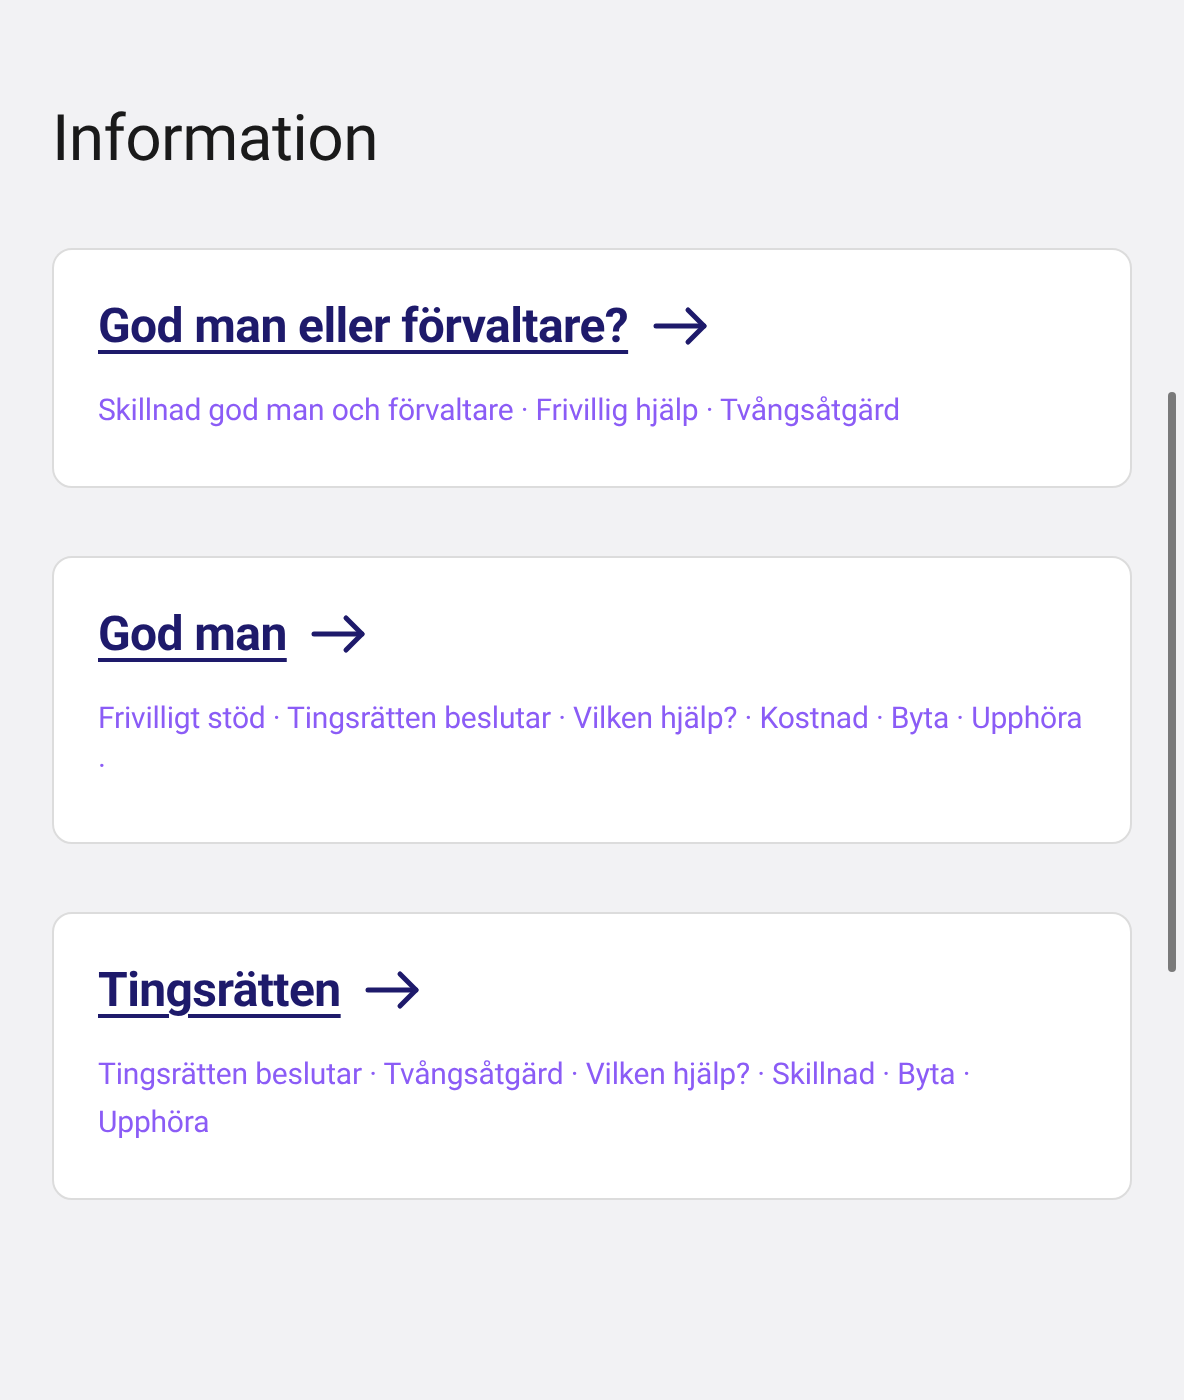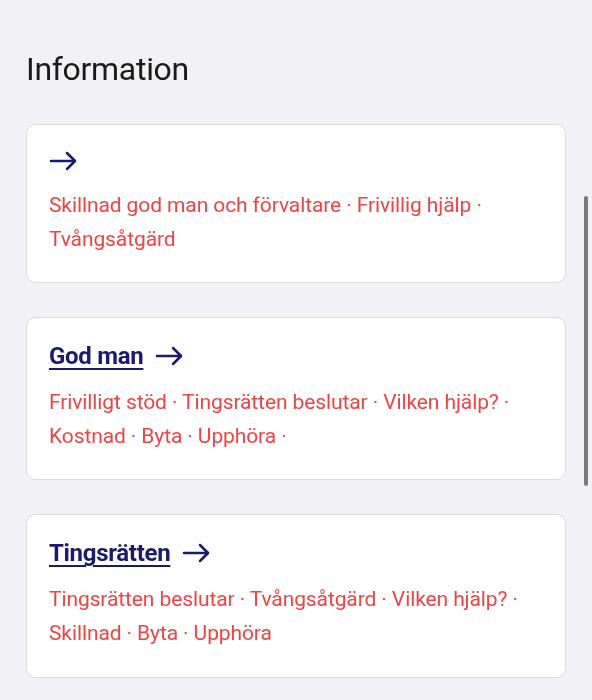--- a/index.html
+++ b/index.html
@@ -51,22 +51,22 @@
     .arrow-icon {
       width: 30px;
       height: 24px;
       flex-shrink: 0;
     }
     .arrow-icon svg {
       width: 100%;
       height: 100%;
     }
     .card-tags {
-      font-size: 21px;
-      color: #ef4444;
+      font-size: 15px;
+      color: #8b5cf6;
       line-height: 1.6;
       letter-spacing: -0.1px;
     }
     .scrollbar {
       position: absolute;
       right: 4px;
       top: 196px;
       width: 4px;
       height: 290px;
       background-color: #7a7a7a;
@@ -74,20 +74,21 @@
     }
   </style>
 </head>
 <body>
 
 <div class="container">
   <h1 class="page-title">Information</h1>
 
   <div class="card">
     <div class="card-header">
+      <a class="card-title">God man eller förvaltare?</a>
       <span class="arrow-icon">
         <svg viewBox="0 0 30 24" fill="none" stroke="#1e1a6b" stroke-width="2.5" stroke-linecap="round" stroke-linejoin="round">
           <line x1="2" y1="12" x2="26" y2="12"></line>
           <polyline points="18,4 26,12 18,20"></polyline>
         </svg>
       </span>
     </div>
     <div class="card-tags">Skillnad god man och förvaltare  ·  Frivillig hjälp  ·  Tvångsåtgärd</div>
   </div>
 

